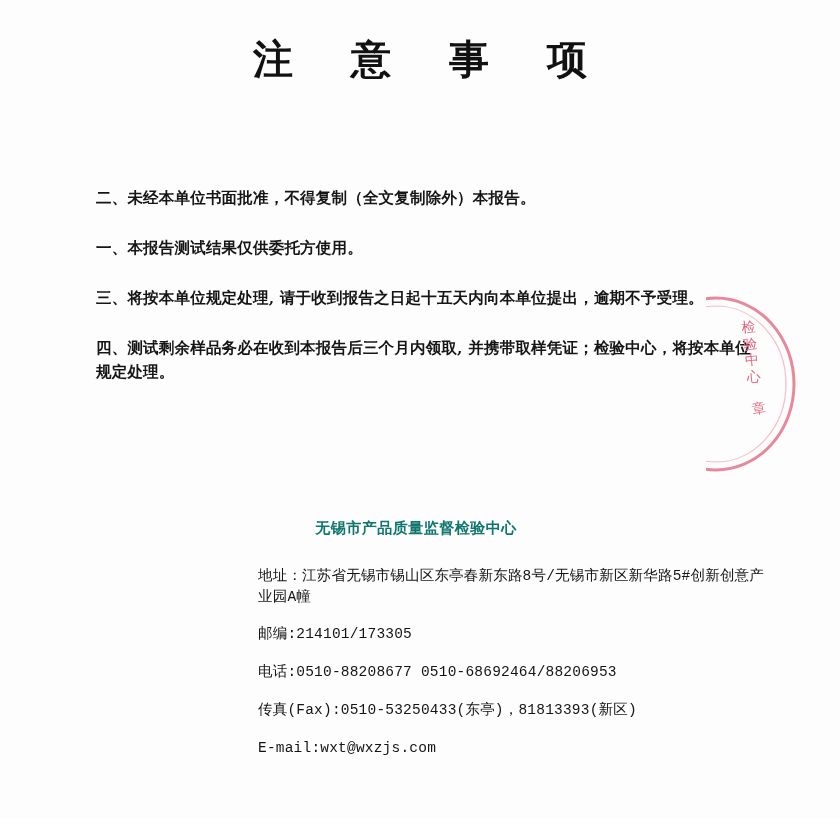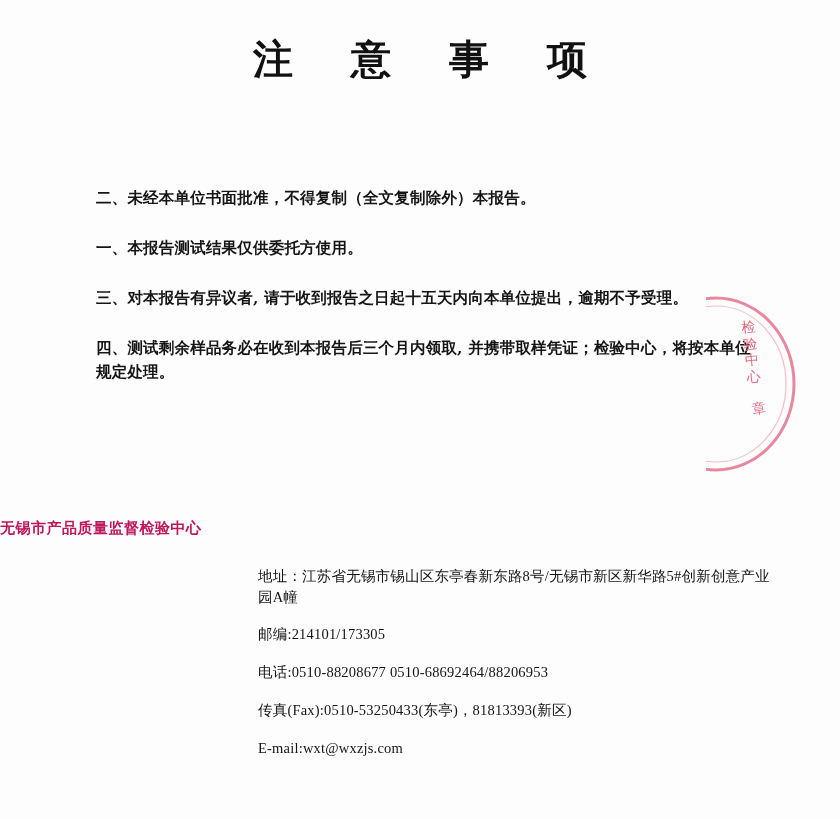--- a/index.html
+++ b/index.html
@@ -88,32 +88,33 @@
     transform: rotate(-10deg);
     opacity: .9;
   }
 
   
   .org-name {
     position: absolute;
     top: 519px;
     left: 0;
     width: 832px;
+    text-align: center;
     font-family: "DejaVu Serif", "Liberation Serif", serif;
     font-size: 15px;
     font-weight: 600;
-    color: #be185d;
+    color: #0f766e;
     letter-spacing: .5px;
   }
   .contact {
     position: absolute;
     top: 566px;
     left: 258px;
     width: 520px;
-    font-family: Liberation Serif, serif;
+    font-family: Liberation Mono, monospace;
     font-size: 14.5px;
     color: #141414;
     line-height: 1.45;
   }
   .contact .line {
     margin-bottom: 17px;
     letter-spacing: .2px;
   }
   .contact .line:last-child { margin-bottom: 16px; }
   .contact .line.addr { margin-bottom: 16px; }
@@ -121,21 +122,21 @@
 </head>
 <body>
 
 <div class="page">
 
   <div class="doc-title">注 意 事 项</div>
 
   <div class="notes">
     <div class="note-item">二、未经本单位书面批准，不得复制（全文复制除外）本报告。</div>
     <div class="note-item">一、本报告测试结果仅供委托方使用。</div>
-    <div class="note-item">三、对本报告有异议者, 请于收到报告之日起十五天内向本单位提出，逾期不予受理。</div>
+    <div class="note-item">三、将按本单位规定处理, 请于收到报告之日起十五天内向本单位提出，逾期不予受理。</div>
     <div class="note-item">四、测试剩余样品务必在收到本报告后三个月内领取, 并携带取样凭证；检验中心，将按本单位规定处理。</div>
   </div>
 
   <div class="stamp">
     <svg width="120" height="176" viewBox="0 0 120 176" aria-hidden="true">
       <ellipse cx="10" cy="88" rx="78" ry="86" fill="none" stroke="#e4738c" stroke-width="3" opacity="0.85"></ellipse>
       <ellipse cx="10" cy="88" rx="70" ry="78" fill="none" stroke="#ef93a6" stroke-width="1.2" opacity="0.6"></ellipse>
     </svg>
     <div class="stamp-text">检验中心</div>
     <div class="stamp-text2">章</div>

